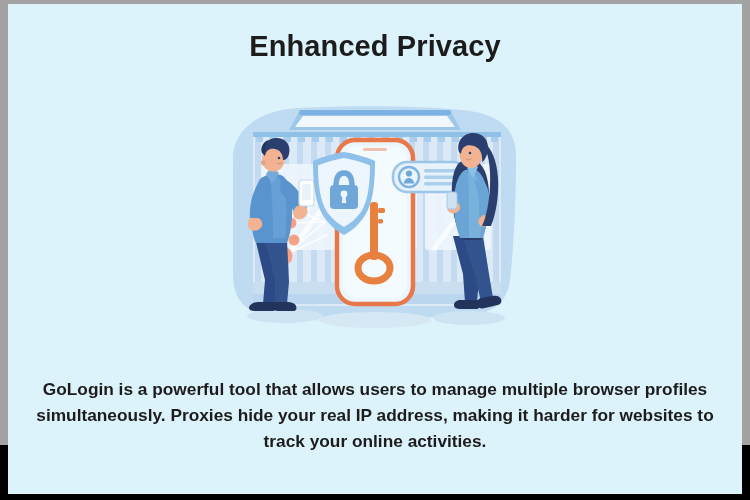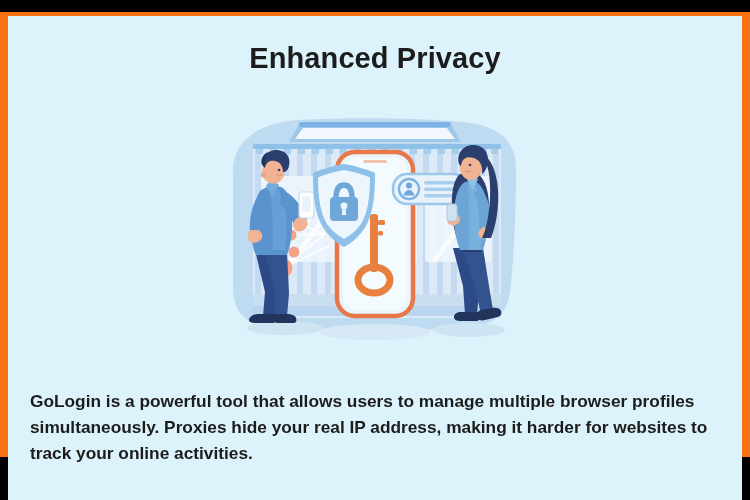--- a/index.html
+++ b/index.html
@@ -8,24 +8,24 @@
     background: #000000;
   }
   body {
     width: 750px;
     height: 500px;
     overflow: hidden;
     font-family: "Liberation Sans", sans-serif;
   }
   #frame {
     position: absolute;
-    left: 0; top: 12px;
+    left: 0; top: 0;
     width: 750px;
     height: 445px;
-    background: #f97316;
+    background: #a3a3a3;
     box-sizing: border-box;
   }
   #canvas {
     position: absolute;
     left: 8px;
     top: 4px;
     width: 734px;
     height: 490px;
     background: #ddf3fb;
     overflow: hidden;
@@ -52,20 +52,21 @@
   #illustration {
     display: block;
     width: 300px;
     height: 248px;
   }
   #body-text {
     position: absolute;
     left: 22px;
     top: 372px;
     width: 690px;
+    text-align: center;
     font-size: 17.3px;
     line-height: 26px;
     font-weight: bold;
     color: #1c1c1c;
     font-family: "Liberation Sans", sans-serif;
   }
 </style>
 </head>
 <body>
 

